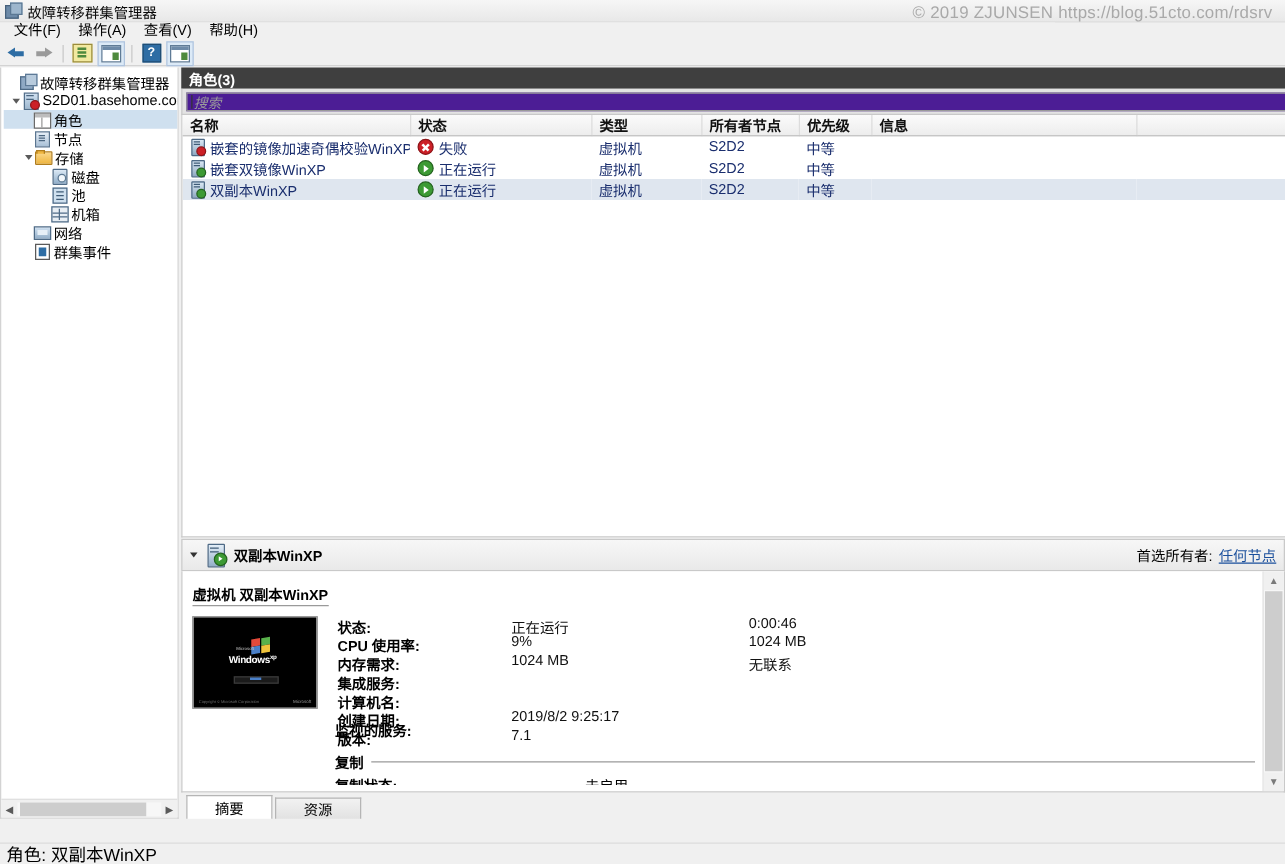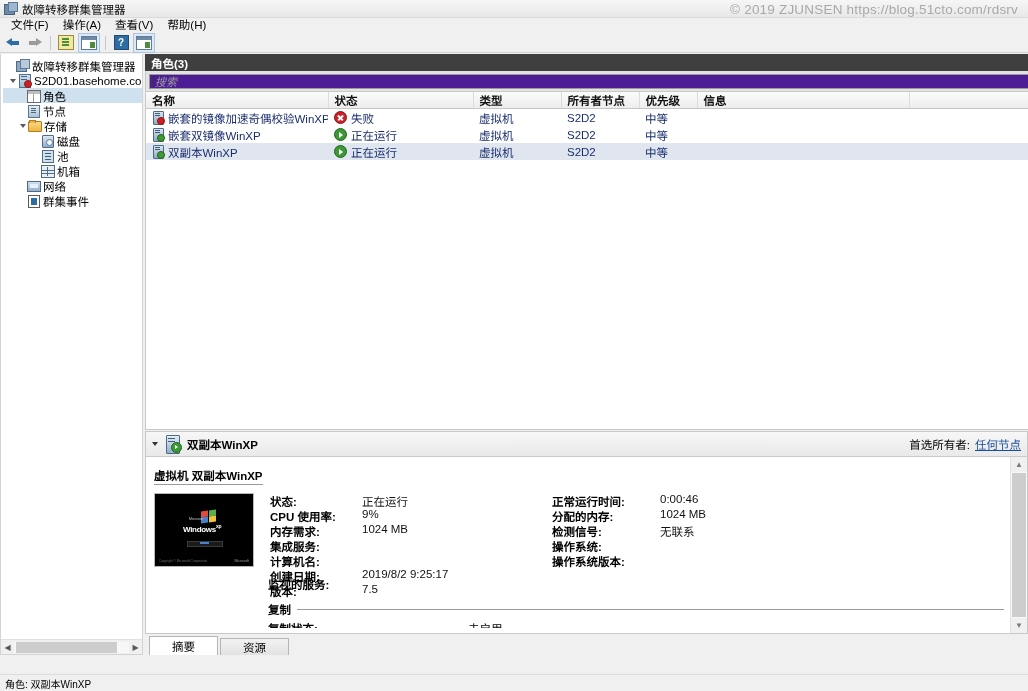--- a/index.html
+++ b/index.html
@@ -194,21 +194,21 @@
   .xp-flag i:nth-child(2){left:8px;top:0;background:#59b14b;transform:skewY(-10deg);}
   .xp-flag i:nth-child(3){left:0;top:7px;background:#4a80c9;transform:skewY(-10deg);}
   .xp-flag i:nth-child(4){left:8px;top:6px;background:#f0c43c;transform:skewY(-10deg);}
   .xp-word{position:absolute;left:0;top:13px;color:#fff;font-size:8px;font-weight:bold;letter-spacing:-.3px;}
   .xp-sm{position:absolute;left:6px;top:7px;color:#c9c9c9;font-size:3.5px;}
   .xp-bar{position:absolute;left:32px;top:47px;width:34px;height:4px;background:#1b1b1b;border:1px solid #3a3a3a;}
   .xp-bar b{position:absolute;left:12px;top:0;width:9px;height:2px;background:#4a80c9;display:block;}
   .xp-cr{position:absolute;left:4px;bottom:3px;color:#6a6a6a;font-size:3.2px;}
   .xp-ms{position:absolute;right:4px;bottom:3px;color:#9a9a9a;font-size:3.6px;}
   .fields{flex:1;display:flex;padding-left:16px;}
-  .fcol{display:flex;}
+  .fcol{display:flex;gap:47px;}
   .fcol .labels{min-width:92px;}
   .fcol.c2 .labels{min-width:108px;}
   .frow{height:15px;font-size:11.5px;white-space:nowrap;}
   .frow.lab{font-weight:bold;}
   .frow.val{color:#111;}
   .gap{width:62px;}
   .section{margin-top:10px;display:flex;align-items:center;gap:6px;}
   .section .t{font-weight:bold;font-size:11.5px;white-space:nowrap;}
   .section .rule{flex:1;height:1px;background:#9a9a9a;}
   .clipped{margin-top:3px;height:8px;overflow:hidden;position:relative;}
@@ -219,21 +219,21 @@
   .vs-btn{height:15px;display:flex;align-items:center;justify-content:center;color:#7a7a7a;font-size:8px;background:#f0f0f0;}
   .vs-thumb{position:absolute;left:1px;top:16px;width:14px;bottom:16px;background:#cdcdcd;}
 
   .tabs{position:absolute;left:0;bottom:0;width:883px;height:20px;background:#f0f0f0;display:flex;align-items:flex-end;padding-left:4px;box-sizing:border-box;}
   .tab{height:16px;padding:0 22px;font-size:11.5px;display:flex;align-items:center;border:1px solid #b5b5b5;border-bottom:none;background:linear-gradient(to bottom,#f2f2f2,#e2e2e2);margin-right:2px;}
   .tab.active{background:#fff;border-color:#b5b5b5;height:18px;}
 
   
   .statusbar{
     position:absolute;left:0;bottom:0;width:1028px;height:17px;background:#f0f0f0;
-    border-top:1px solid #dcdcdc;display:flex;align-items:center;padding-left:5px;box-sizing:border-box;font-size:10px;
+    border-top:1px solid #dcdcdc;display:flex;align-items:center;padding-left:5px;box-sizing:border-box;font-size:14px;
   }
 </style>
 </head>
 <body>
 
 <div class="app">
 
   <div class="titlebar">
     <span class="ico-app">
         <i class="b1"></i>
@@ -534,34 +534,27 @@
                   <div class="frow lab">创建日期:</div>
                   <div class="frow lab">版本:</div>
                 </div>
                 <div class="values" style="min-width:128px">
                   <div class="frow val">正在运行</div>
                   <div class="frow val">9%</div>
                   <div class="frow val">1024 MB</div>
                   <div class="frow val"></div>
                   <div class="frow val"></div>
                   <div class="frow val">2019/8/2  9:25:17</div>
-                  <div class="frow val">7.5</div>
+                  <div class="frow val">7.1</div>
                 </div>
               </div>
 
               <div class="gap"></div>
 
               <div class="fcol c2">
-                <div class="labels">
-                  <div class="frow lab">正常运行时间:</div>
-                  <div class="frow lab">分配的内存:</div>
-                  <div class="frow lab">检测信号:</div>
-                  <div class="frow lab">操作系统:</div>
-                  <div class="frow lab">操作系统版本:</div>
-                </div>
                 <div class="values" style="min-width:100px">
                   <div class="frow val">0:00:46</div>
                   <div class="frow val">1024 MB</div>
                   <div class="frow val">无联系</div>
                   <div class="frow val"></div>
                   <div class="frow val"></div>
                 </div>
               </div>
             </div>
           </div>

